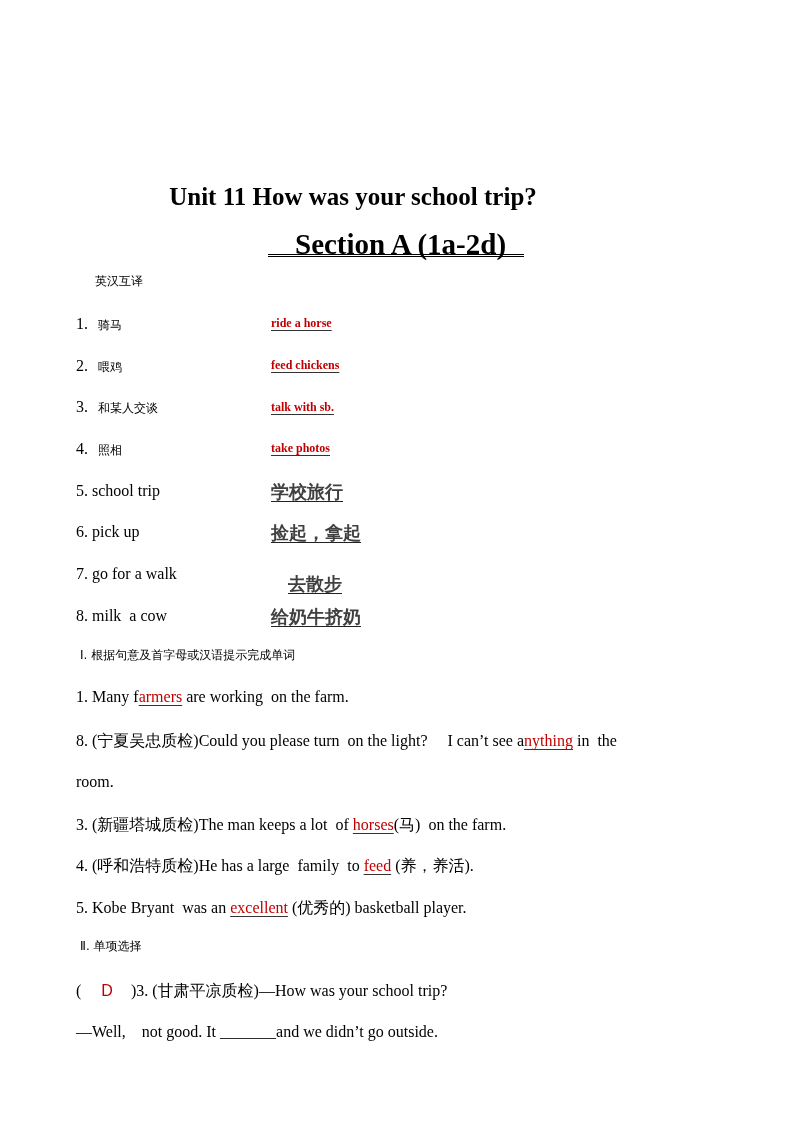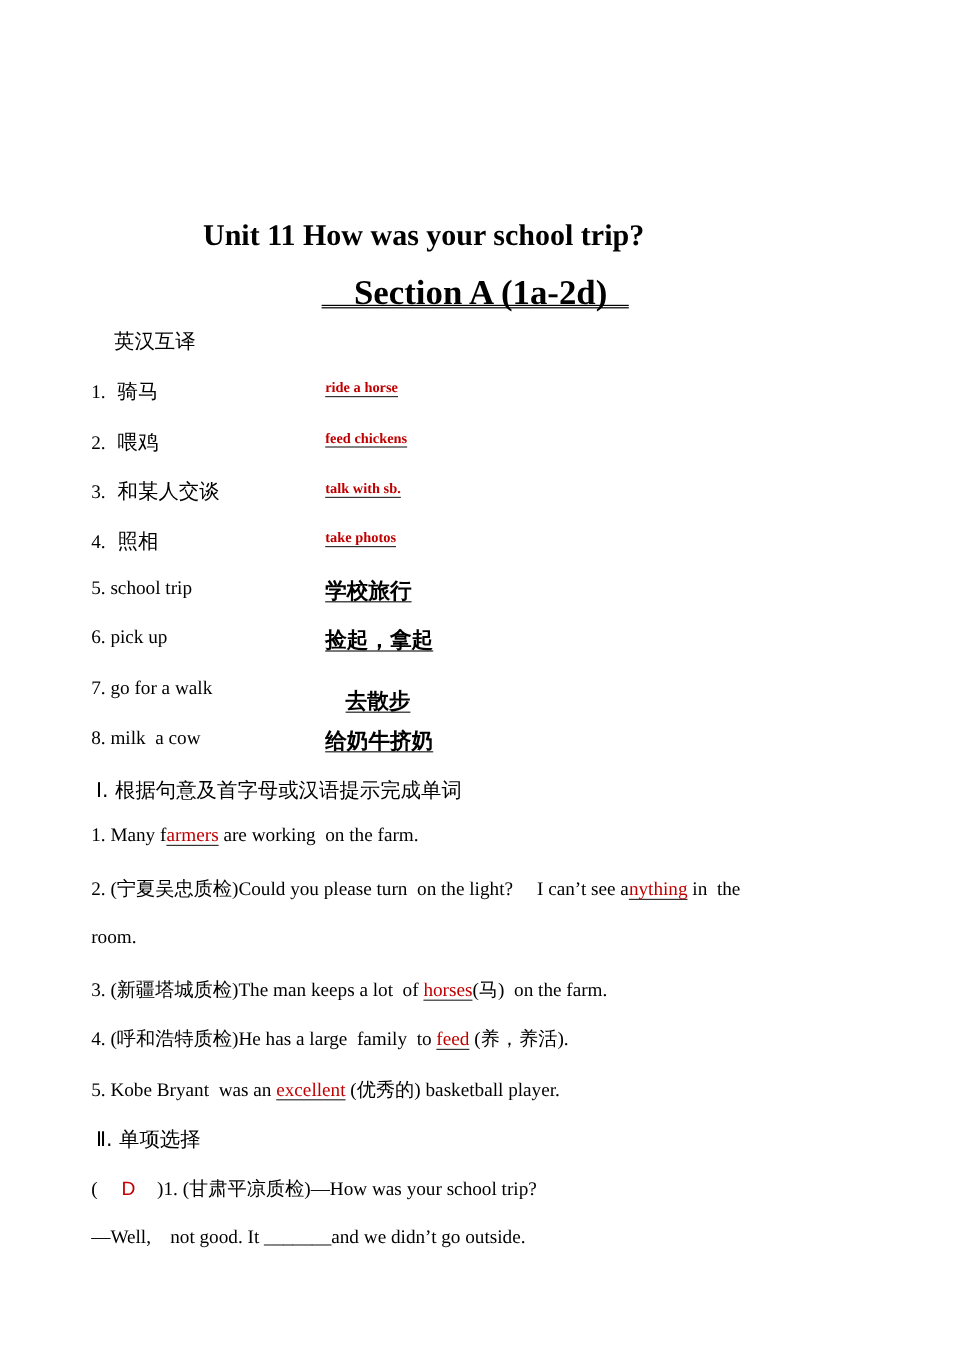--- a/index.html
+++ b/index.html
@@ -2,24 +2,24 @@
 <html><head>
 <meta charset="utf-8">
 <style>
   html, body { margin:0; padding:0; background:#ffffff; }
   body { width:794px; height:1123px; position:relative; overflow:hidden;
          font-family:"Liberation Serif", "DejaVu Serif", serif; color:#000; }
   .abs { position:absolute; white-space:nowrap; }
   .title { font-weight:bold; font-size:25px; left:0; width:706px; text-align:center; }
   .section { font-weight:bold; font-size:29px; }
   .section-line { position:absolute; height:1px; background:#000; }
-  .cn { font-family:"DejaVu Sans", sans-serif; font-size:17px; }
+  .cn { font-family:"DejaVu Sans", sans-serif; font-size:12px; }
   .line { font-size:16px; }
   .ans { color:#c00000; font-weight:bold; font-size:12px; text-decoration:underline; text-decoration-color:#333; text-underline-offset:3px; }
-  .ans-cn { color:#000000; font-weight:bold; font-family:"DejaVu Sans", sans-serif; font-size:18px; text-decoration:underline; text-decoration-color:#222; text-underline-offset:3px; }
+  .ans-cn { color:#404040; font-weight:bold; font-family:"DejaVu Sans", sans-serif; font-size:18px; text-decoration:underline; text-decoration-color:#222; text-underline-offset:3px; }
   .red { color:#c00000; }
   .inline-ans { color:#c00000; font-weight:normal; text-decoration:underline; text-decoration-color:#333; text-underline-offset:3px; }
 </style>
 </head>
 <body>
 
 <div class="abs title" style="top:183px;">Unit 11    How was your school trip?</div>
 
 <div class="abs section" style="top:228px; left:295px;">Section A (1a-2d)</div>
 <div class="section-line" style="top:254px; left:268px; width:256px;"></div>
@@ -72,25 +72,25 @@
 <div class="abs line" style="top:607px; left:76px;">
   <span>8.</span>
   <span style="white-space:pre;">milk  a cow</span>
 </div>
 <div class="abs ans-cn" style="top:605px; left:271px;">给奶牛挤奶</div>
 
 <div class="abs cn" style="top:647px; left:80px;">Ⅰ. 根据句意及首字母或汉语提示完成单词</div>
 
 <div class="abs line" style="top:688px; left:76px; white-space:pre;"><span>1. Many f</span><span class="inline-ans">armers</span><span> are working  on the farm.</span></div>
 
-<div class="abs line" style="top:731px; left:76px; white-space:pre;"><span>2. (宁夏吴忠质检)Could you please turn  on the light?     I can’t see a</span><span class="inline-ans">nything</span><span> in  the</span></div>
+<div class="abs line" style="top:731px; left:76px; white-space:pre;"><span>8. (宁夏吴忠质检)Could you please turn  on the light?     I can’t see a</span><span class="inline-ans">nything</span><span> in  the</span></div>
 <div class="abs line" style="top:773px; left:76px;">room.</div>
 
 <div class="abs line" style="top:815px; left:76px; white-space:pre;"><span>3. (新疆塔城质检)The man keeps a lot  of </span><span class="inline-ans">horses</span><span>(马)  on the farm.</span></div>
 
 <div class="abs line" style="top:856px; left:76px; white-space:pre;"><span>4. (呼和浩特质检)He has a large  family  to </span><span class="inline-ans">feed</span><span> (养，养活).</span></div>
 
 <div class="abs line" style="top:898px; left:76px; white-space:pre;"><span>5. Kobe Bryant  was an </span><span class="inline-ans">excellent</span><span> (优秀的) basketball player.</span></div>
 
 <div class="abs cn" style="top:938px; left:80px;">Ⅱ. 单项选择</div>
 
-<div class="abs line" style="top:981px; left:76px; white-space:pre;"><span>(</span><span class="red" style="margin:0 18px 0 20px; font-family:'Liberation Sans', sans-serif;">D</span><span>)1. (甘肃平凉质检)—How was your school trip?</span></div>
+<div class="abs line" style="top:981px; left:76px; white-space:pre;"><span>(</span><span class="red" style="margin:0 18px 0 20px; font-family:'Liberation Sans', sans-serif;">D</span><span>)3. (甘肃平凉质检)—How was your school trip?</span></div>
 <div class="abs line" style="top:1023px; left:76px; white-space:pre;">—Well,    not good. It _______and we didn’t go outside.</div>
 
 </body></html>

